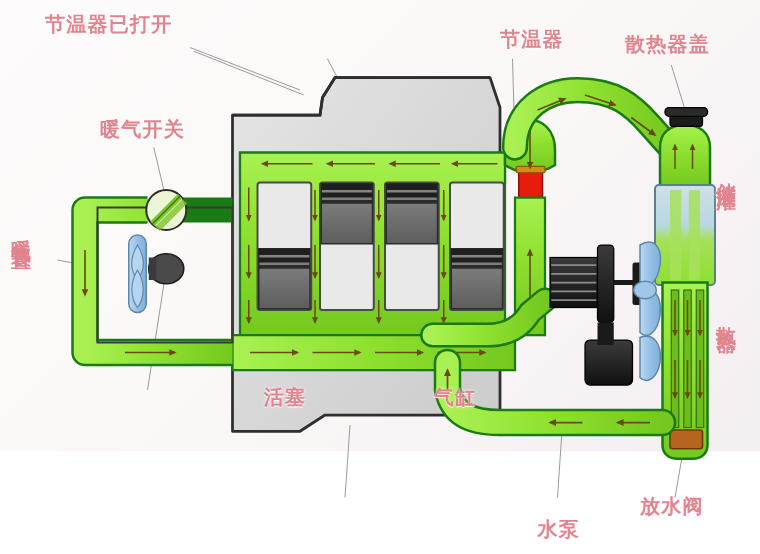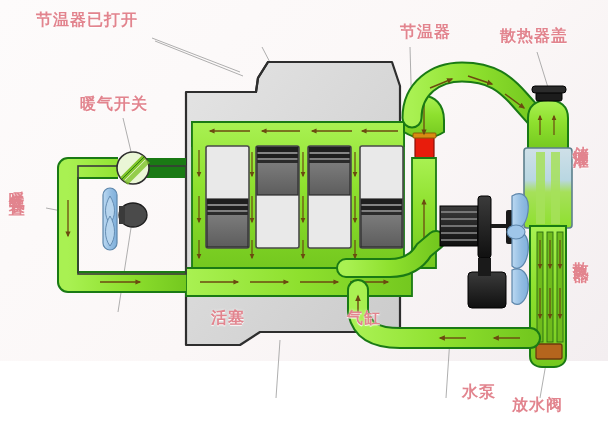--- a/index.html
+++ b/index.html
@@ -333,17 +333,17 @@
 <div class="lbl vert" style="left:572px;top:133px;height:100px;">储液灌</div>
 
 <div class="lbl vert" style="left:572px;top:248px;height:100px;">散热器</div>
 
 
 <div class="lbl" style="left:211px;top:310px;">活塞</div>
 
 <div class="lbl" style="left:303px;top:310px;margin-left:44px;">气缸</div>
 
 
-<div class="lbl" style="left:430px;top:384px;margin-left:32px;">水泵</div>
+<div class="lbl" style="left:430px;top:416px;">水泵</div>
 
 <div class="lbl" style="left:512px;top:397px;">放水阀</div>
 
 </div>
 
 </body></html>

